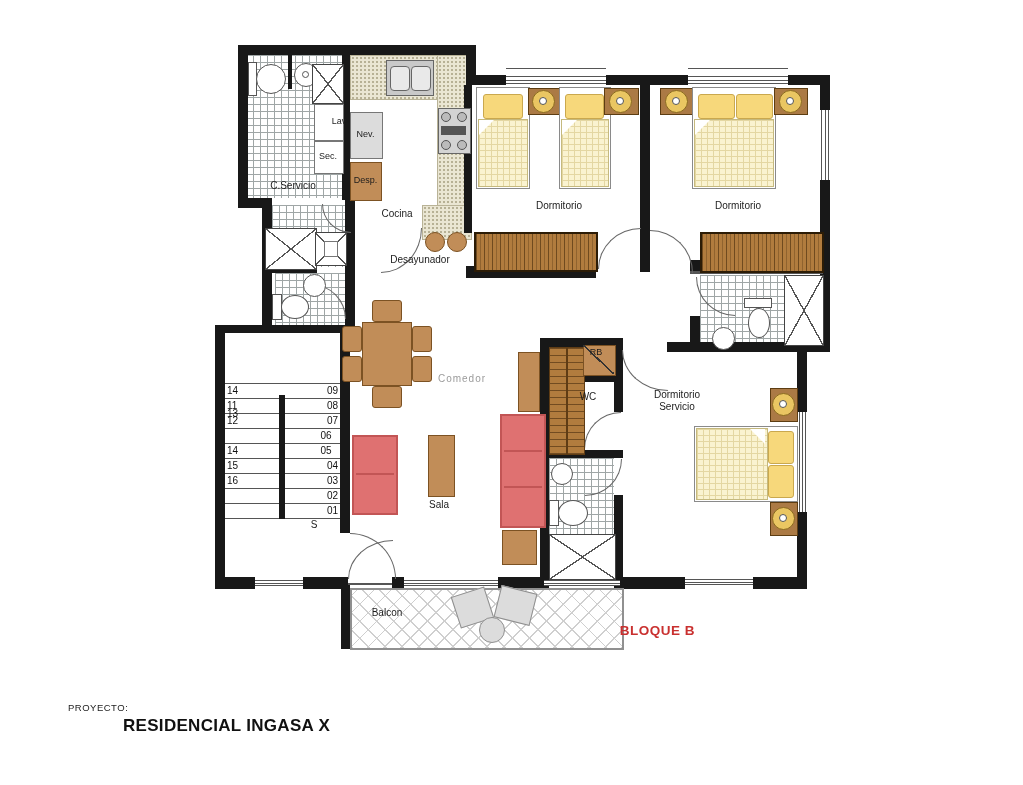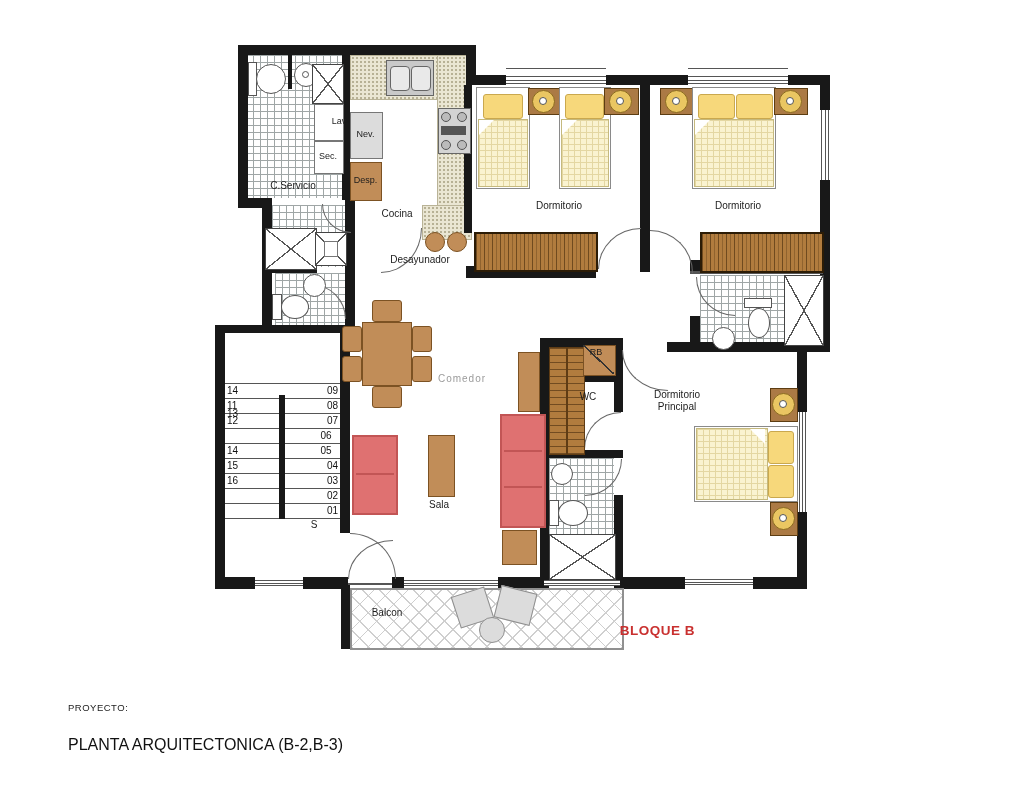--- a/index.html
+++ b/index.html
@@ -211,21 +211,21 @@
   <div class="lbl lbl-s" style="left:583px;top:347px;width:26px;">RB</div>
   <div class="lbl" style="left:574px;top:391px;width:28px;">WC</div>
 
   <div class="sinkc" style="left:551px;top:463px;width:20px;height:20px;"></div>
   <div class="tank" style="left:549px;top:500px;width:8px;height:24px;"></div>
   <div class="bowl" style="left:558px;top:500px;width:28px;height:24px;"></div>
   <div class="xbox" style="left:549px;top:534px;width:65px;height:44px;"></div>
 
   <div class="lbl" style="left:629px;top:389px;width:96px;">
     <div>Dormitorio</div>
-    <div>Principal</div>
+    <div>Servicio</div>
   </div>
   <div class="bedframe" style="left:694px;top:426px;width:102px;height:74px;"></div>
   <div class="quilt" style="left:696px;top:428px;width:70px;height:70px;"></div>
   <div class="fold" style="left:750px;top:429px;border-top:15px solid #fff;border-right:none;border-left:15px solid transparent;"></div>
   <div class="pillow" style="left:768px;top:431px;width:24px;height:31px;"></div>
   <div class="pillow" style="left:768px;top:465px;width:24px;height:31px;"></div>
   <div class="nstand" style="left:770px;top:388px;width:26px;height:32px;"></div>
   <div class="lamp" style="left:772px;top:393px;width:21px;height:21px;"></div>
   <div class="dot" style="left:779px;top:400px;width:6px;height:6px;"></div>
   <div class="nstand" style="left:770px;top:502px;width:26px;height:32px;"></div>
@@ -274,15 +274,15 @@
 
   <div class="balcony" style="left:350px;top:588px;width:270px;height:58px;"></div>
   <div class="lbl" style="left:363px;top:607px;width:48px;">Balcon</div>
   <div class="balch" style="left:455px;top:591px;width:33px;height:31px;transform:rotate(-18deg);"></div>
   <div class="balch" style="left:497px;top:589px;width:35px;height:31px;transform:rotate(14deg);"></div>
   <div class="balch" style="left:479px;top:617px;width:24px;height:24px;border-radius:50%;"></div>
 
   <div class="blocklbl" style="left:610px;top:623px;width:95px;">BLOQUE B</div>
 
   <div class="t-small" style="left:68px;top:702px;">PROYECTO:</div>
-  <div class="t-plan" style="left:68px;top:736px;">PLANTA ARQUITECTONICA (B-2,B-3)</div>
+  <div class="t-name" style="left:123px;top:716px;">RESIDENCIAL INGASA X</div>
 
 </div>
 
 </body></html>

